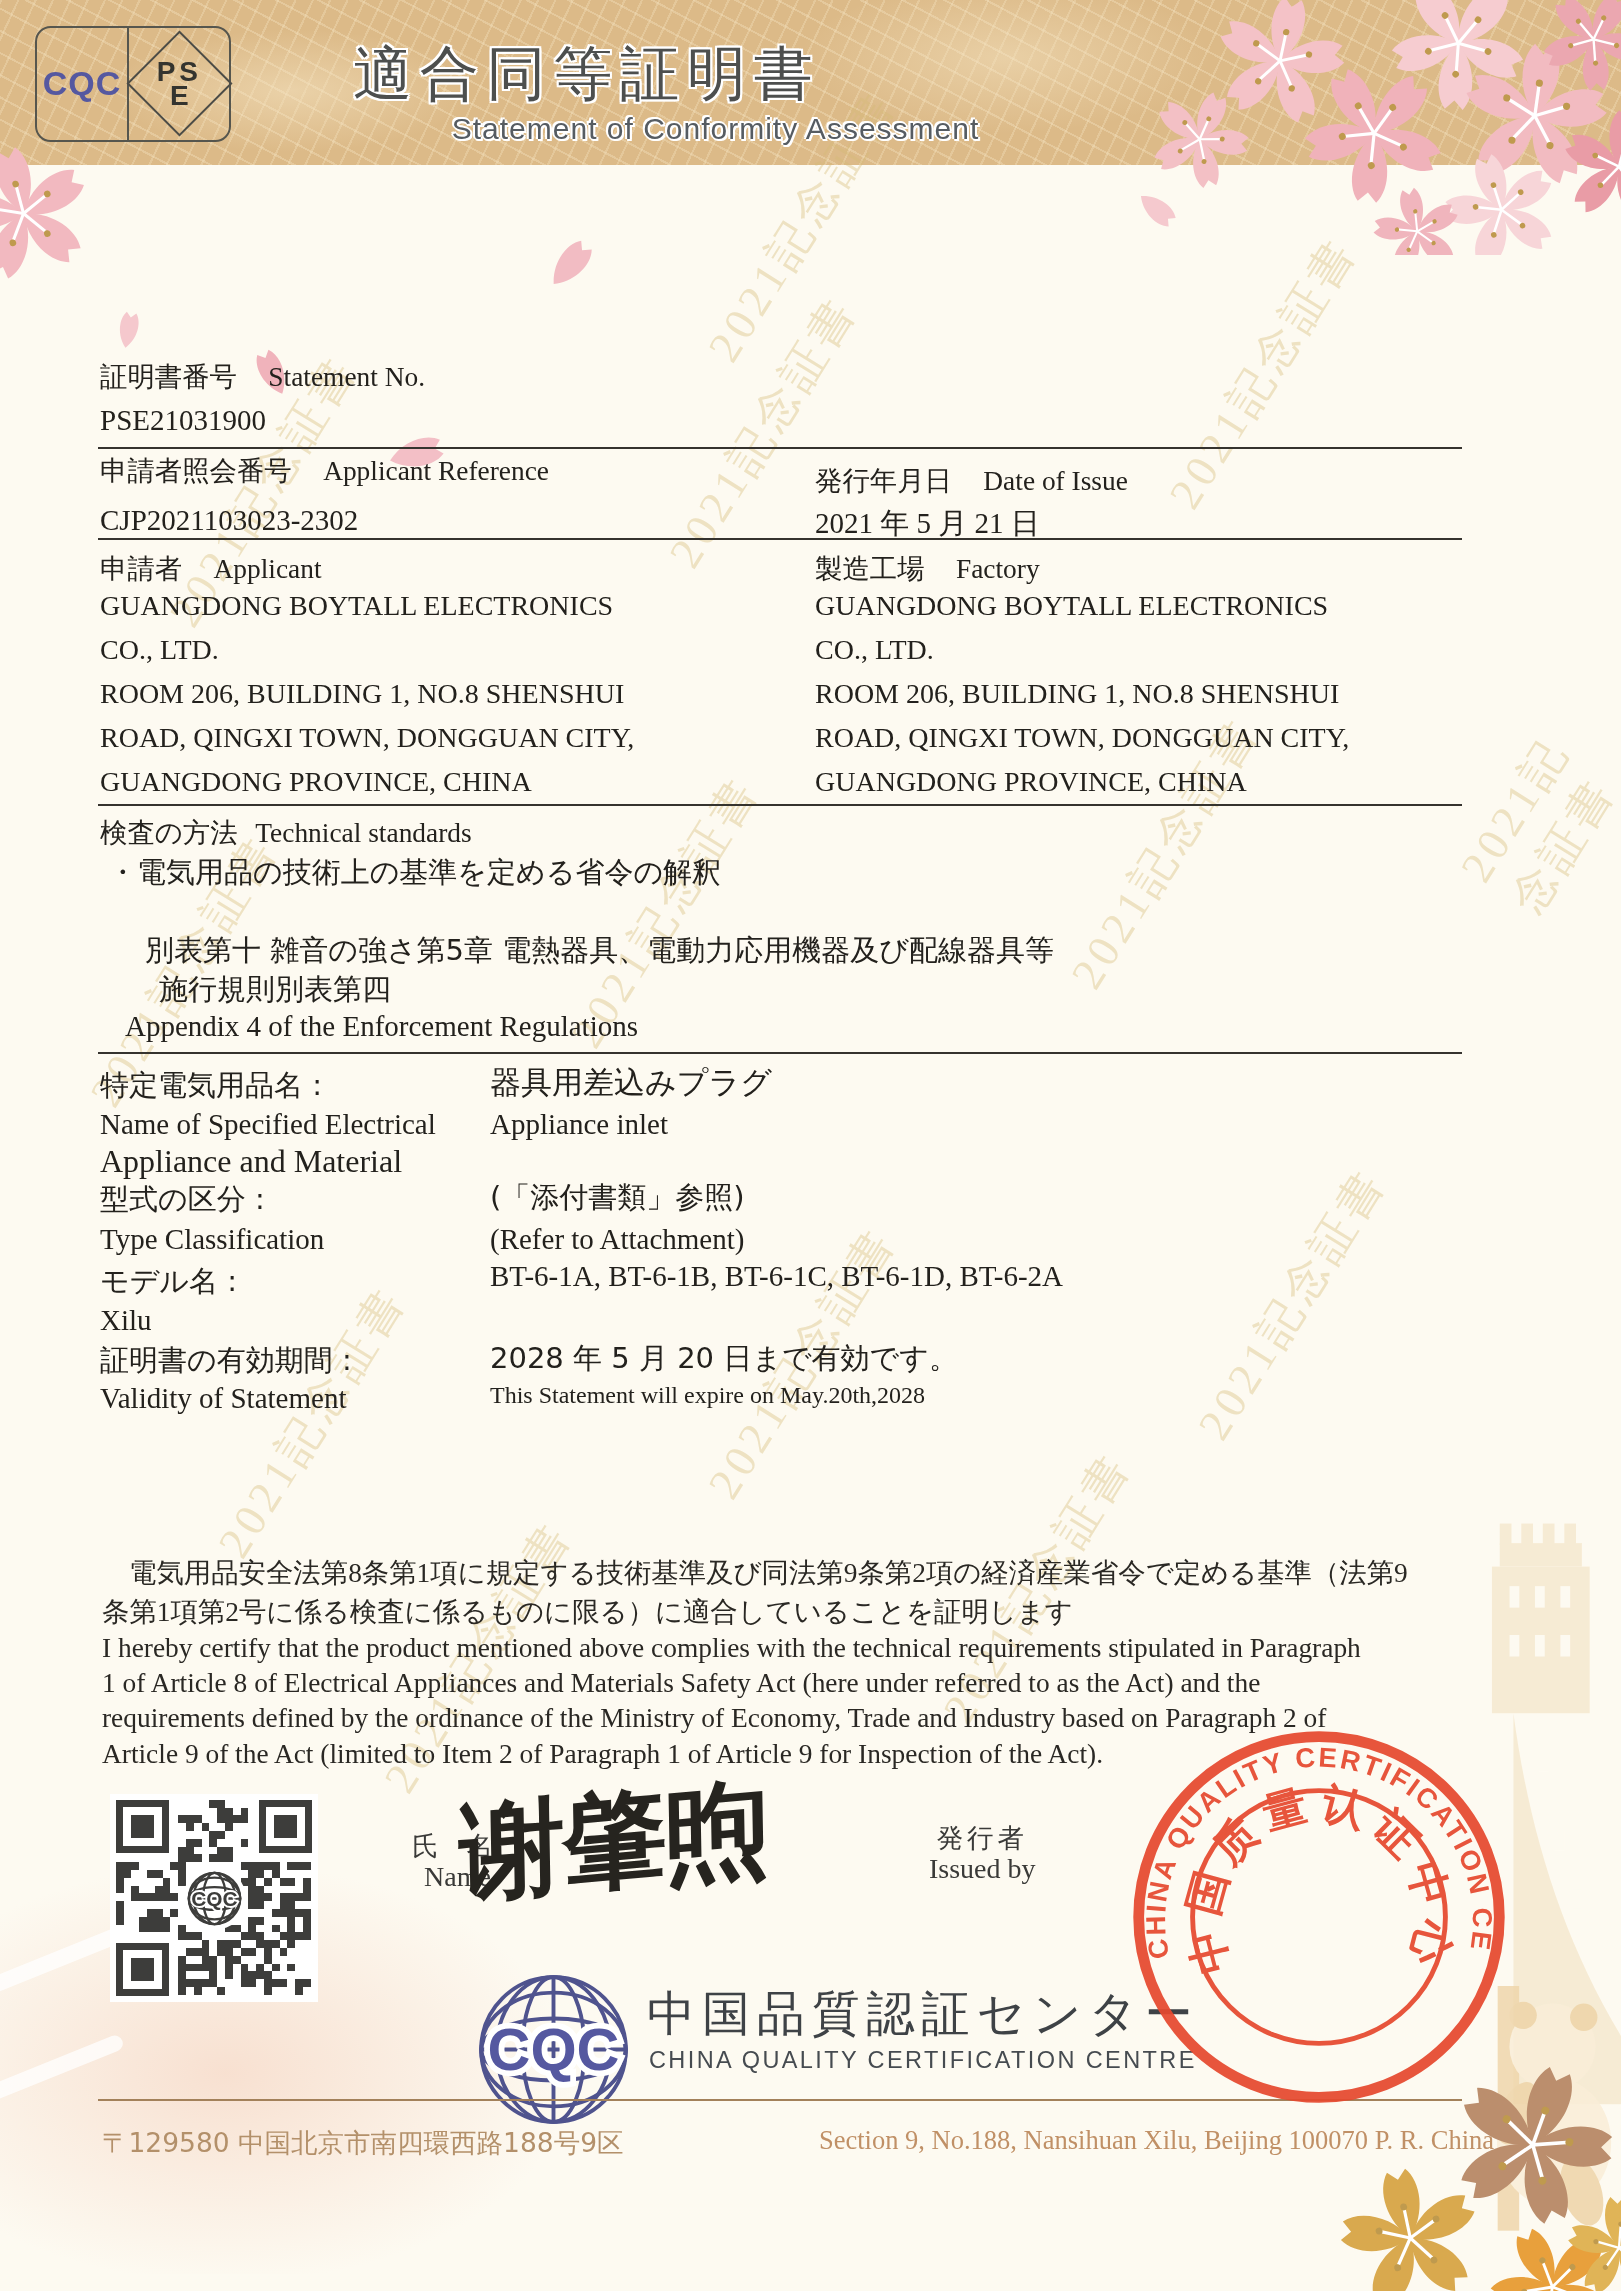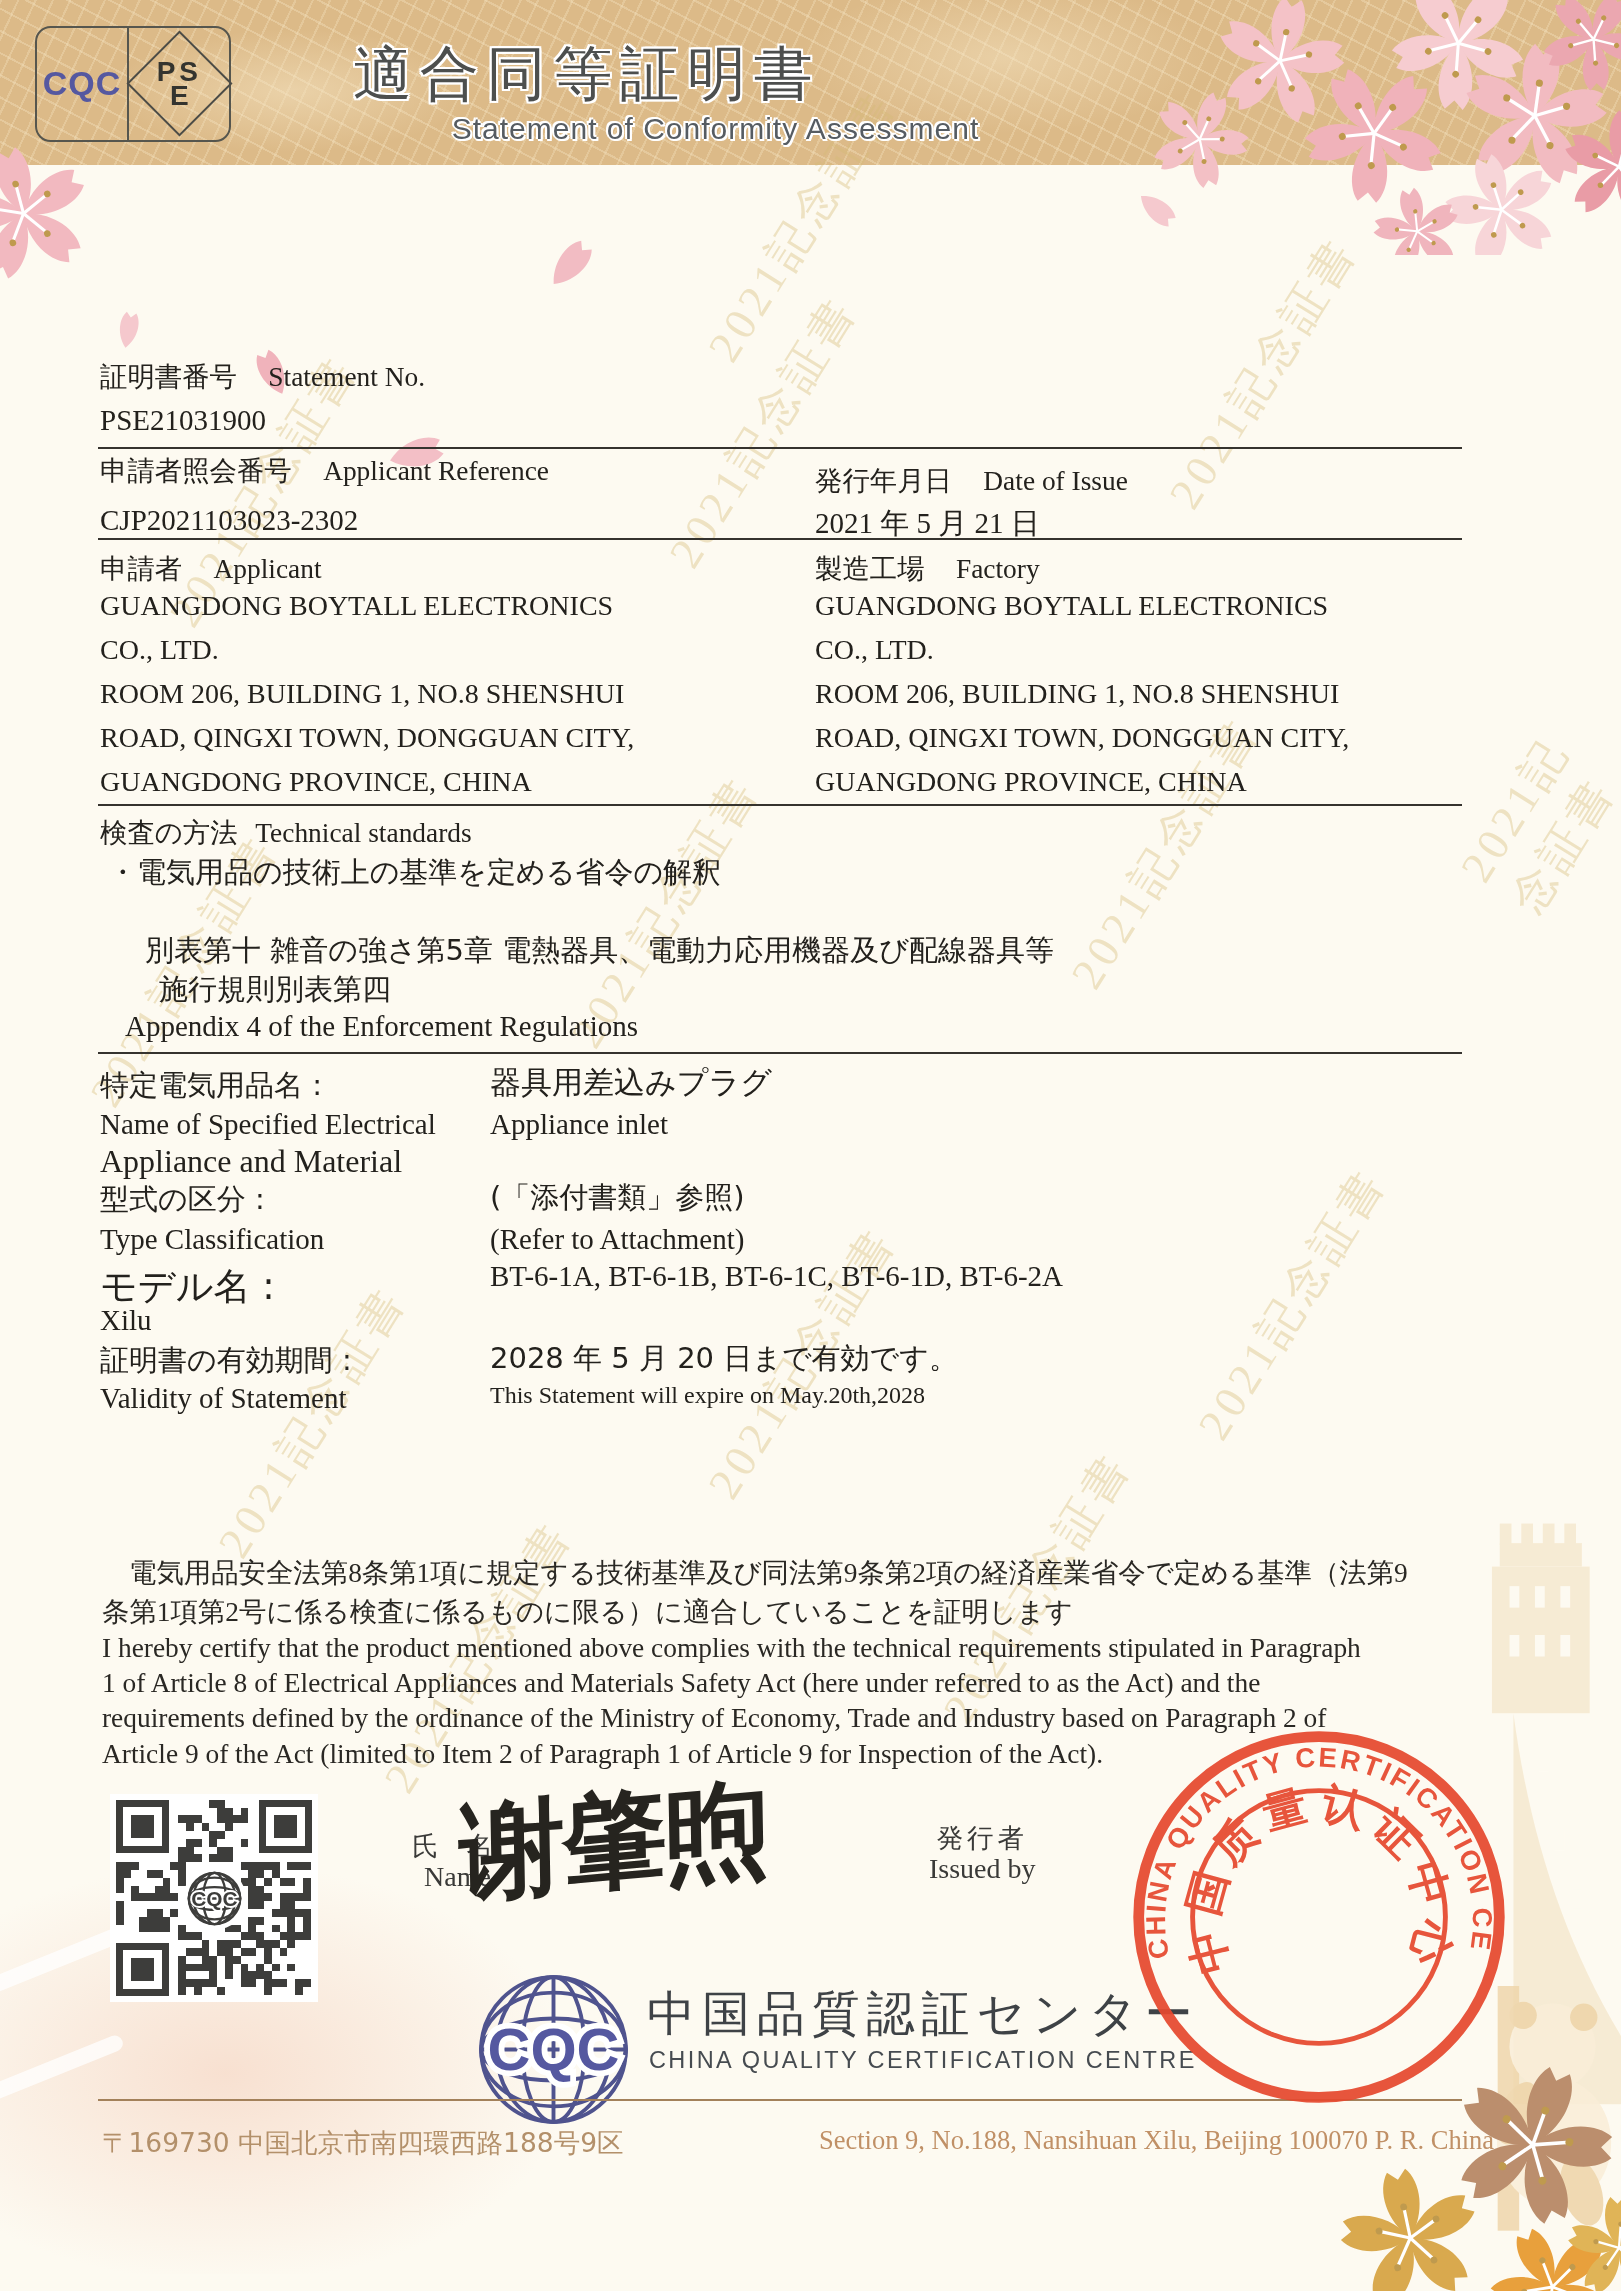--- a/index.html
+++ b/index.html
@@ -265,21 +265,21 @@
   <div class="abs z2 jp val" style="left:490px;top:1062px;font-size:31px">器具用差込みプラグ</div>
   <div class="abs z2 serif lbl-en" style="left:100px;top:1108px;font-size:29px">Name of Specified Electrical</div>
   <div class="abs z2 serif val" style="left:490px;top:1108px">Appliance inlet</div>
   <div class="abs z2 serif lbl-en" style="left:100px;top:1143px;font-size:32px">Appliance and Material</div>
 
   <div class="abs z2 jp lbl-jp" style="left:100px;top:1180px;font-size:29px">型式の区分 :</div>
   <div class="abs z2 jp val" style="left:490px;top:1178px">(「添付書類」参照)</div>
   <div class="abs z2 serif lbl-en" style="left:100px;top:1223px;font-size:29px">Type Classification</div>
   <div class="abs z2 serif val" style="left:490px;top:1223px">(Refer to Attachment)</div>
 
-  <div class="abs z2 jp lbl-jp" style="left:100px;top:1262px;font-size:37px">モデル名 :</div>
+  <div class="abs z2 jp lbl-jp" style="left:100px;top:1262px;font-size:29px">モデル名 :</div>
   <div class="abs z2 serif val" style="left:490px;top:1260px">BT-6-1A, BT-6-1B, BT-6-1C, BT-6-1D, BT-6-2A</div>
   <div class="abs z2 serif lbl-en" style="left:100px;top:1304px;font-size:29px">Xilu</div>
 
   <div class="abs z2 jp lbl-jp" style="left:100px;top:1341px;font-size:29px">証明書の有効期間 :</div>
   <div class="abs z2 jp val" style="left:490px;top:1339px">2028 年 5 月 20 日まで有効です。</div>
   <div class="abs z2 serif lbl-en" style="left:100px;top:1382px;font-size:29px">Validity of Statement</div>
   <div class="abs z2 serif val" style="left:490px;top:1382px;font-size:24px">This Statement will expire on May.20th,2028</div>
 
   <div class="abs z2 serif cert" style="left:129px;top:1555px">電気用品安全法第8条第1項に規定する技術基準及び同法第9条第2項の経済産業省令で定める基準（法第9</div>
   <div class="abs z2 serif cert" style="left:102px;top:1594px">条第1項第2号に係る検査に係るものに限る）に適合していることを証明します</div>
@@ -968,17 +968,17 @@
     <circle cx="200" cy="200" r="129" fill="none" stroke="#e6492f" stroke-width="5"></circle>
     <text font-family="Liberation Sans,sans-serif" font-weight="bold" font-size="28" fill="#e6492f" letter-spacing="2.5">
       <textPath href="#ringPath" startOffset="2">CHINA   QUALITY   CERTIFICATION   CENTRE</textPath>
     </text>
     <text font-family="DejaVu Sans,sans-serif" font-weight="bold" font-size="44" fill="#e6492f" letter-spacing="9">
       <textPath href="#innerPath" startOffset="0">中国质量认证中心</textPath>
     </text>
   </svg>
 
   <div class="rule-brown" style="top:2099px"></div>
-  <div class="abs foot jp" style="left:102px;top:2125px">〒169730  中国北京市南四環西路188号9区</div>
+  <div class="abs foot jp" style="left:102px;top:2125px">〒129580  中国北京市南四環西路188号9区</div>
   <div class="abs foot foot-en serif" style="left:819px;top:2125px">Section 9, No.188, Nansihuan Xilu, Beijing 100070 P. R. China</div>
 
 </div>
 
 
 </body></html>

